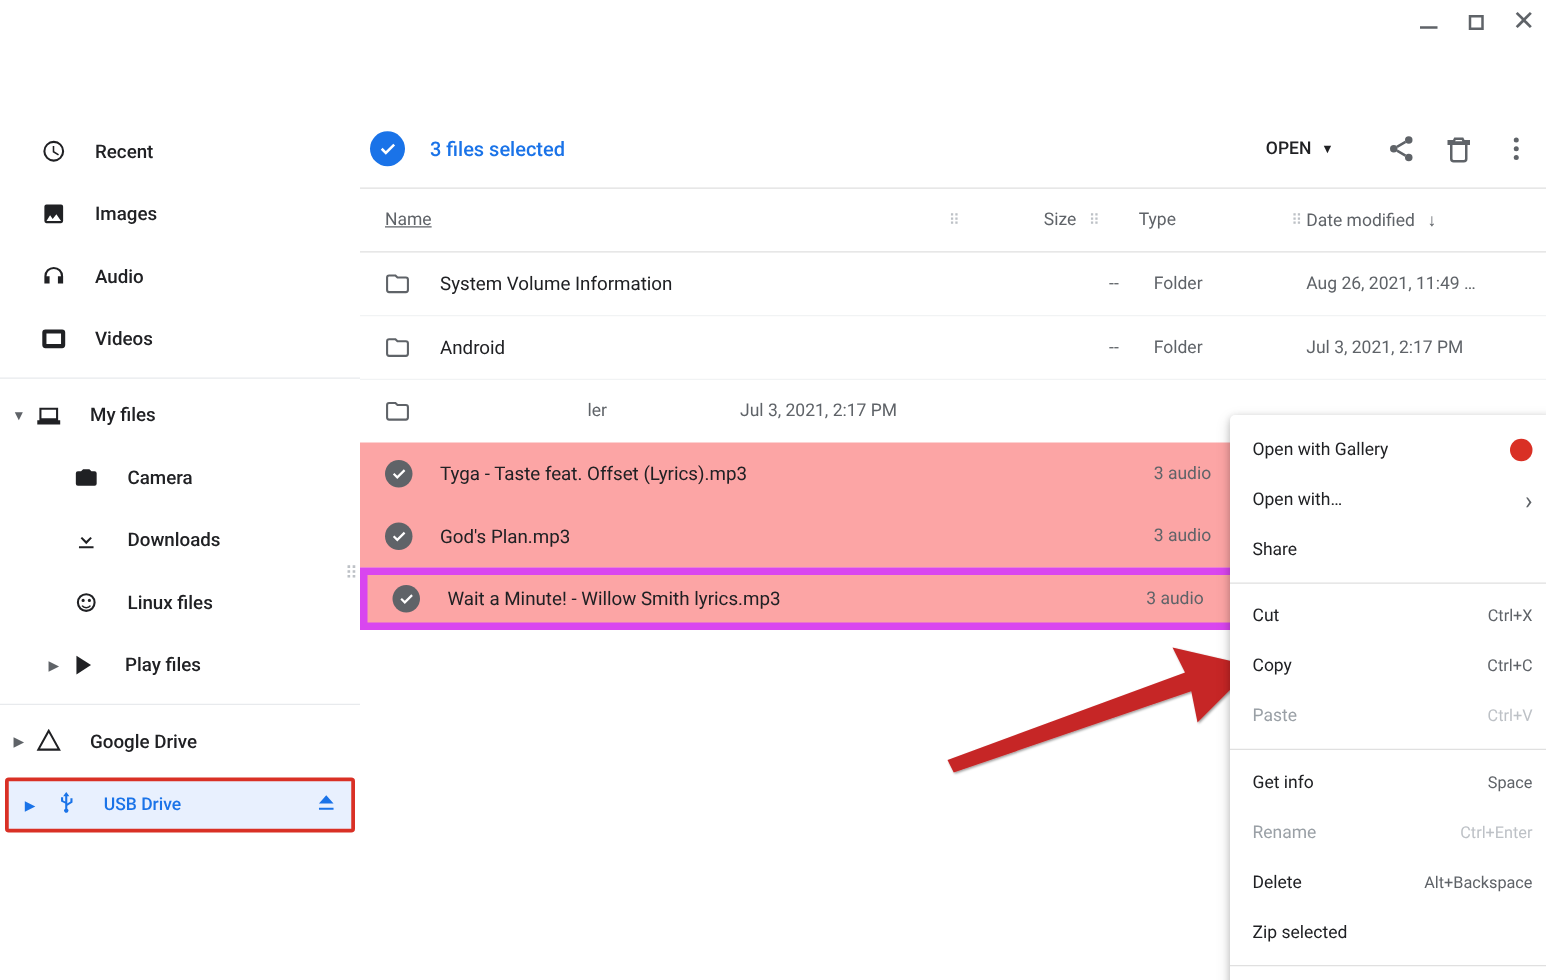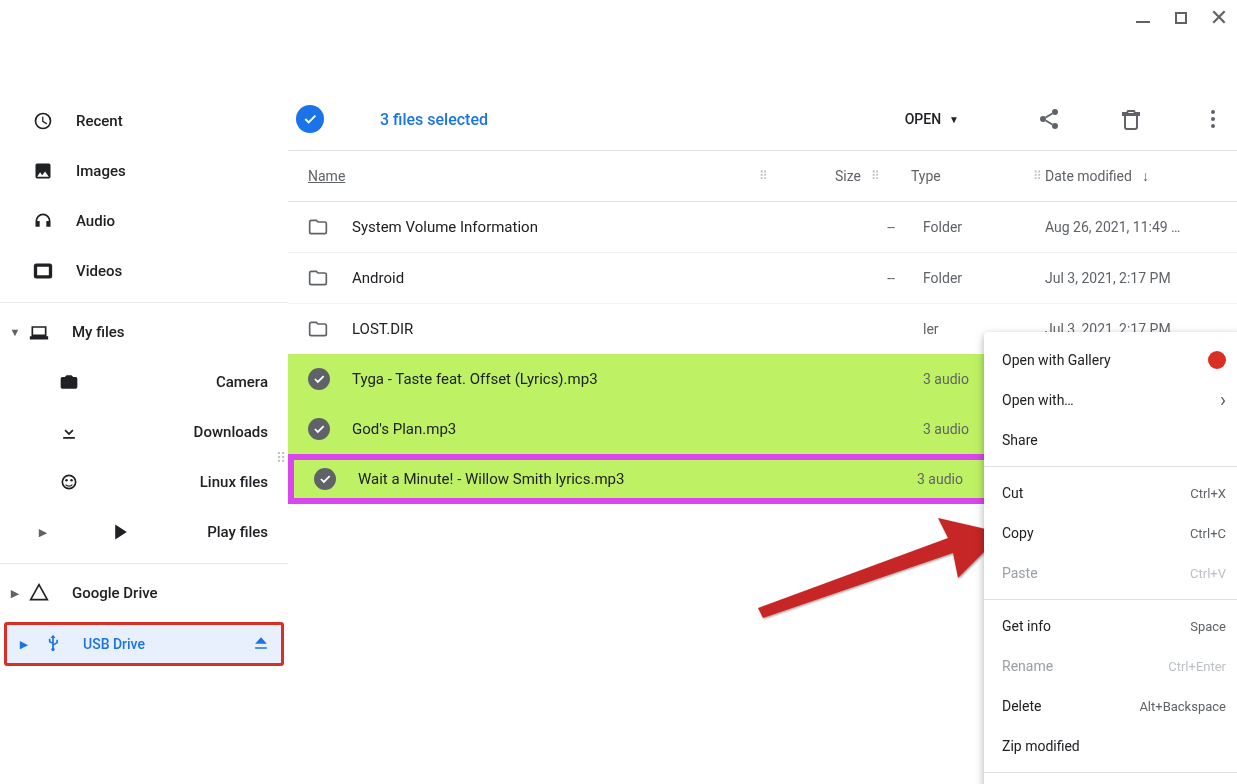--- a/index.html
+++ b/index.html
@@ -10,50 +10,50 @@
 .window-controls .wc-max{border:2px solid #5f6368;width:12px;height:12px;}
 .window-controls .wc-x{font-size:22px;line-height:1;}
 .app{display:flex;width:100%;height:100%;margin-top:48px;}
 .sidebar{width:288px;padding-top:48px;border-right:none;flex-shrink:0;}
 .nav-item{display:flex;align-items:center;height:50px;padding:0 20px 0 32px;cursor:pointer;}
 .nav-item .icon{width:22px;height:22px;margin-right:22px;display:inline-flex;align-items:center;justify-content:center;color:#202124;}
 .nav-item .label{font-size:15px;color:#202124;font-weight:500;}
 .section{border-top:1px solid #00000000;margin-top:6px;}
 .section.with-divider{border-top:1px solid #e8eaed;padding-top:4px;}
 .expander{width:14px;display:inline-flex;align-items:center;justify-content:center;color:#5f6368;font-size:11px;margin-right:6px;}
-.nav-item.indent{padding-left:58px;justify-content:space-between;}
+.nav-item.indent{padding-left:58px;}
 .nav-item.indent .icon{margin-right:22px;}
 .usb-item{display:flex;align-items:center;height:44px;margin:4px;padding:0 10px;border:3px solid #d93025;border-radius:3px;background:#e8f0fe;}
 .usb-item .expander{color:#1a73e8;}
 .usb-item .icon{color:#1a73e8;width:22px;margin:0 18px 0 6px;}
 .usb-item .label{color:#1a73e8;font-weight:500;flex:1;}
 .usb-item .eject{color:#1a73e8;}
 .main{flex:1;display:flex;flex-direction:column;padding-top:48px;position:relative;}
-.toolbar{display:flex;align-items:center;height:46px;padding:0 12px 0 8px;gap:36px;}
+.toolbar{display:flex;align-items:center;height:46px;padding:0 12px 0 8px;}
 .sel-check{width:28px;height:28px;border-radius:50%;background:#1a73e8;display:inline-flex;align-items:center;justify-content:center;margin-left:0;margin-right:20px;}
 .sel-check svg{color:#fff;}
 .sel-text{color:#1a73e8;font-size:16px;font-weight:500;flex:1;}
 .tb-action{display:flex;align-items:center;margin-right:20px;cursor:pointer;color:#202124;font-weight:500;}
 .tb-action .dd{margin-left:8px;font-size:10px;}
 .tb-icon{width:24px;height:24px;display:inline-flex;align-items:center;justify-content:center;margin-left:22px;cursor:pointer;color:#5f6368;}
 .tb-divider{height:1px;background:#e0e0e0;margin:8px 0 0 0;}
 .col-headers{display:flex;align-items:center;height:50px;padding:0 12px 0 20px;color:#5f6368;font-size:14px;}
 .col-name{flex:1;text-decoration:underline;}
 .col-size{width:90px;text-align:right;}
 .col-type{width:150px;padding-left:28px;}
 .col-date{width:180px;display:flex;align-items:flex-end;gap:10px;}
 .col-grip{width:12px;color:#bdc1c6;font-size:12px;}
 .hdr-divider{height:1px;background:#e0e0e0;}
 .file-row{display:flex;align-items:center;height:50px;padding:0 12px 0 20px;}
 .file-row .ficon{width:22px;margin-right:22px;color:#5f6368;display:inline-flex;align-items:center;}
 .file-row .fname{flex:1;color:#202124;font-size:15px;overflow:hidden;white-space:nowrap;}
 .file-row .fsize{width:90px;text-align:right;color:#5f6368;}
 .file-row .ftype{width:150px;padding-left:28px;color:#5f6368;}
 .file-row .fdate{width:180px;color:#5f6368;white-space:nowrap;}
-.file-row.selected{background:#bef264;}
+.file-row.selected{background:#fca5a5;}
 .file-row.selected .ficon-check{width:22px;height:22px;border-radius:50%;background:#5f6368;display:inline-flex;align-items:center;justify-content:center;margin-right:22px;}
 .file-row.selected .ficon-check svg{color:#fff;width:14px;height:14px;}
 .row-divider{height:1px;background:#f1f3f4;}
 .last-sel-border{border:6px solid #d946ef;}
 .drag-handle{position:absolute;left:-12px;top:402px;color:#bdc1c6;font-size:14px;letter-spacing:1px;}
 .context-menu{position:absolute;left:696px;top:284px;width:260px;background:#fff;border-radius:4px;box-shadow:0 2px 6px rgba(0,0,0,.2),0 4px 12px rgba(0,0,0,.15);padding:8px 0;z-index:10;}
 .cm-item{display:flex;align-items:center;height:40px;padding:0 18px;cursor:pointer;font-size:14px;}
 .cm-item.disabled{color:#9aa0a6;cursor:default;}
 .cm-item .cm-label{flex:1;}
 .cm-item .cm-kbd{color:#5f6368;font-size:13px;}
@@ -259,21 +259,20 @@
           <span class="ftype">Folder</span>
           <span class="fdate">Jul 3, 2021, 2:17 PM</span>
         </div>
         <div class="row-divider"></div>
         <div class="file-row">
           <span class="ficon">
             <svg class="icon-svg" viewBox="0 0 24 24">
               <path d="M4 4h6l2 2h8a2 2 0 0 1 2 2v10a2 2 0 0 1-2 2H4a2 2 0 0 1-2-2V6a2 2 0 0 1 2-2z" fill="none" stroke="currentColor" stroke-width="2"></path>
             </svg>
           </span>
-          <span class="fname">LOST.DIR</span>
           <span class="fsize"></span>
           <span class="ftype">ler</span>
           <span class="fdate">Jul 3, 2021, 2:17 PM</span>
         </div>
         <div class="file-row selected">
           <span class="ficon-check">
             <svg viewBox="0 0 24 24" fill="none" stroke="currentColor" stroke-width="3">
               <path d="M5 12l5 5L20 7"></path>
             </svg>
           </span>
@@ -338,21 +337,21 @@
         </div>
         <div class="cm-item disabled">
           <span class="cm-label">Rename</span>
           <span class="cm-kbd">Ctrl+Enter</span>
         </div>
         <div class="cm-item">
           <span class="cm-label">Delete</span>
           <span class="cm-kbd">Alt+Backspace</span>
         </div>
         <div class="cm-item">
-          <span class="cm-label">Zip modified</span>
+          <span class="cm-label">Zip selected</span>
         </div>
         <div class="cm-divider"></div>
         <div class="cm-item">
           <span class="cm-label">New lyrics</span>
           <span class="cm-kbd">Ctrl+E</span>
         </div>
       </div>
 
     <svg class="arrow-annot" width="260" height="150" viewBox="0 0 260 150">
       <defs>

